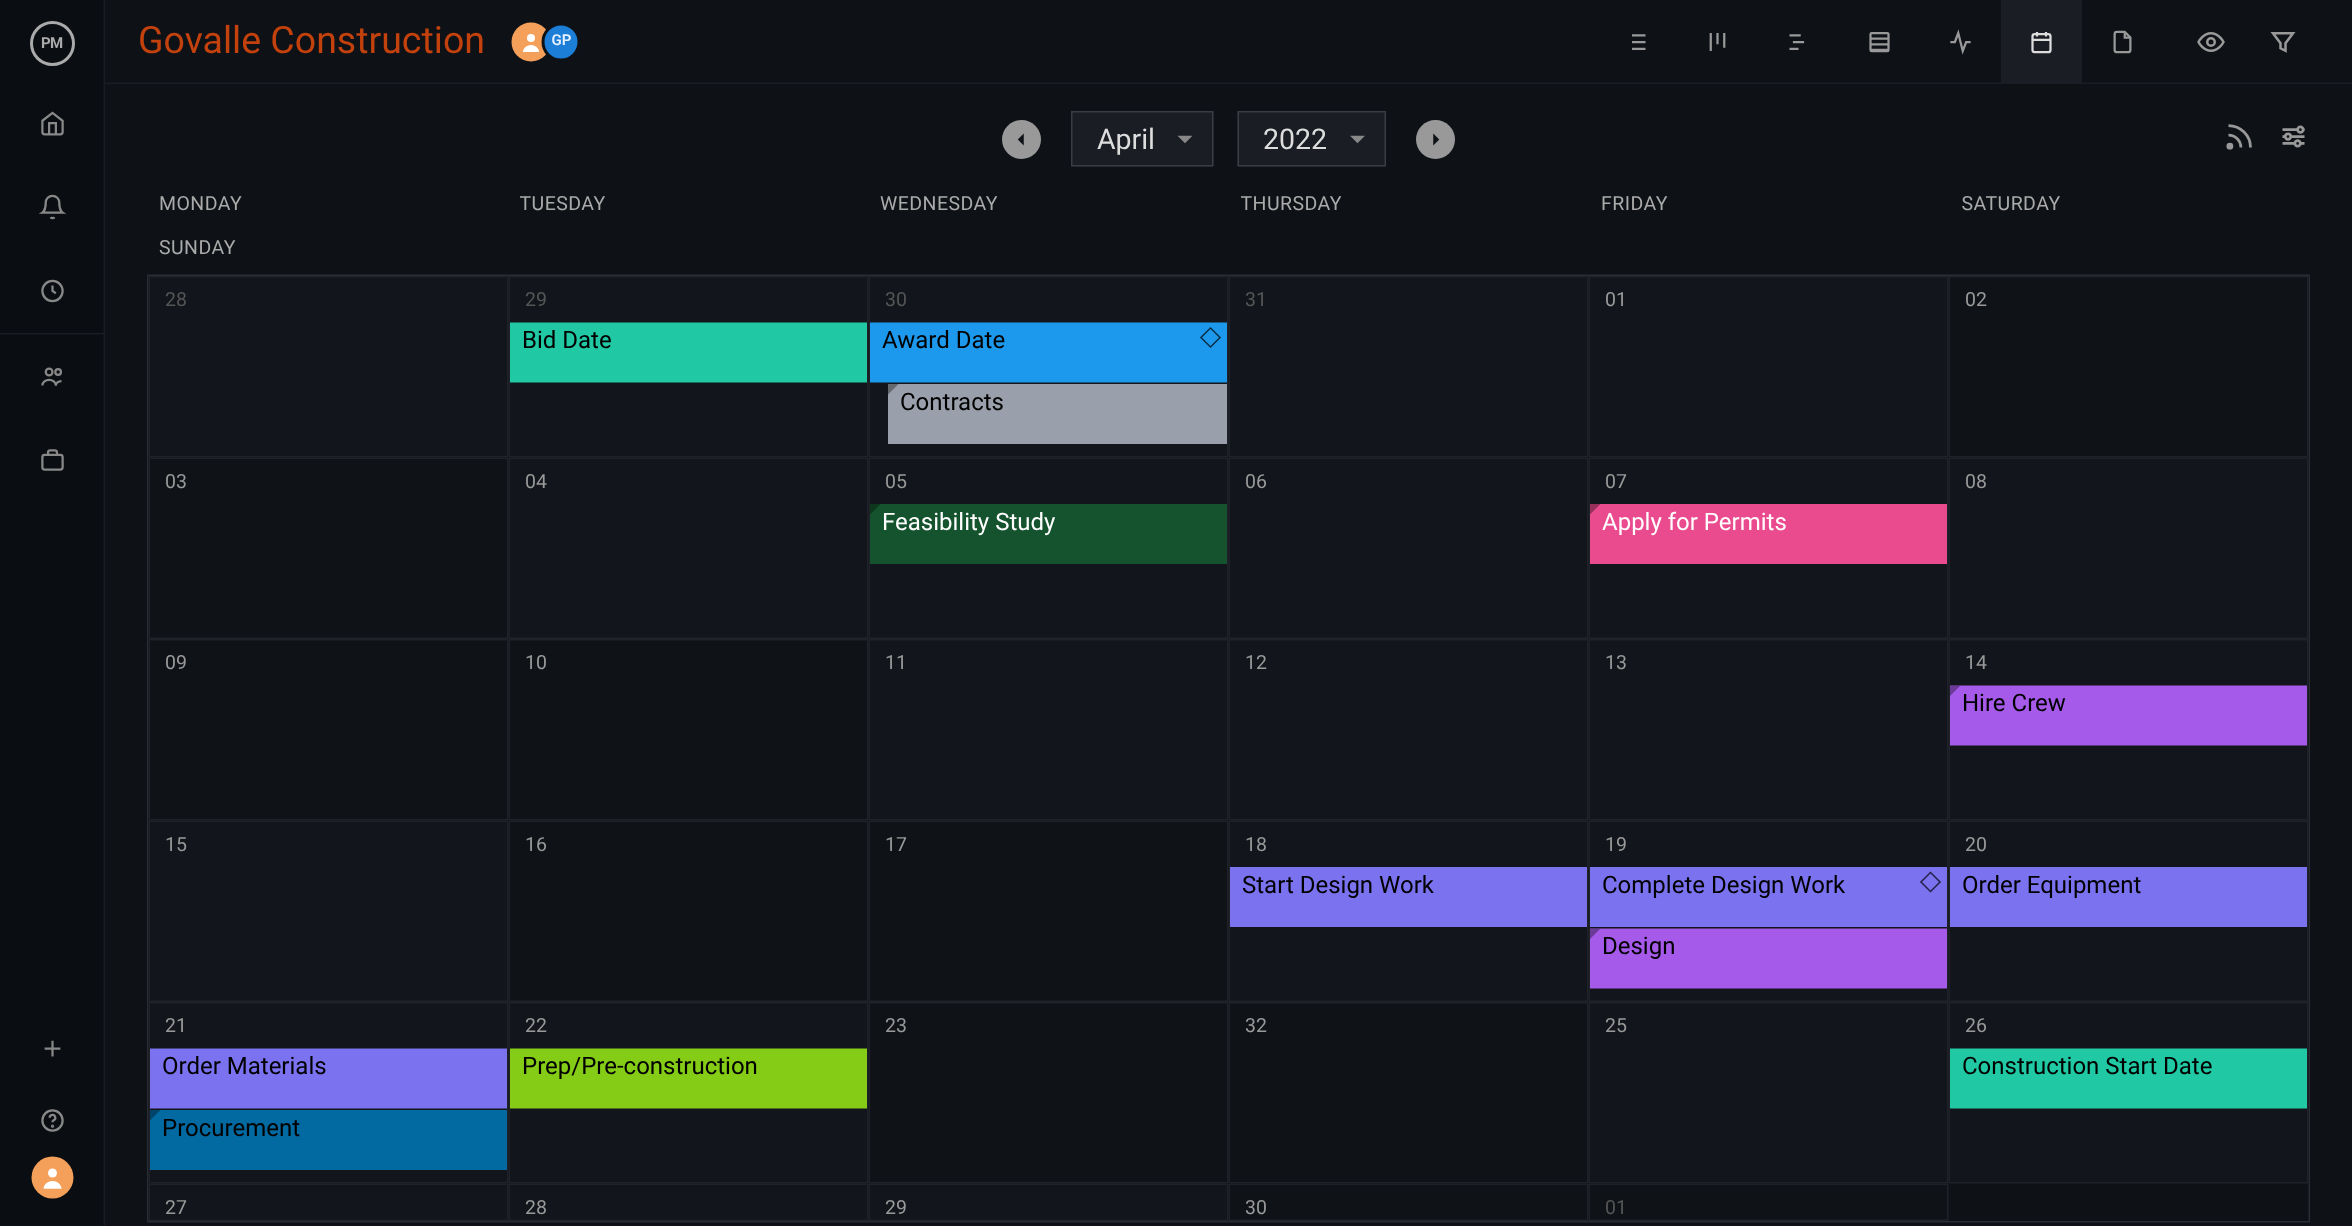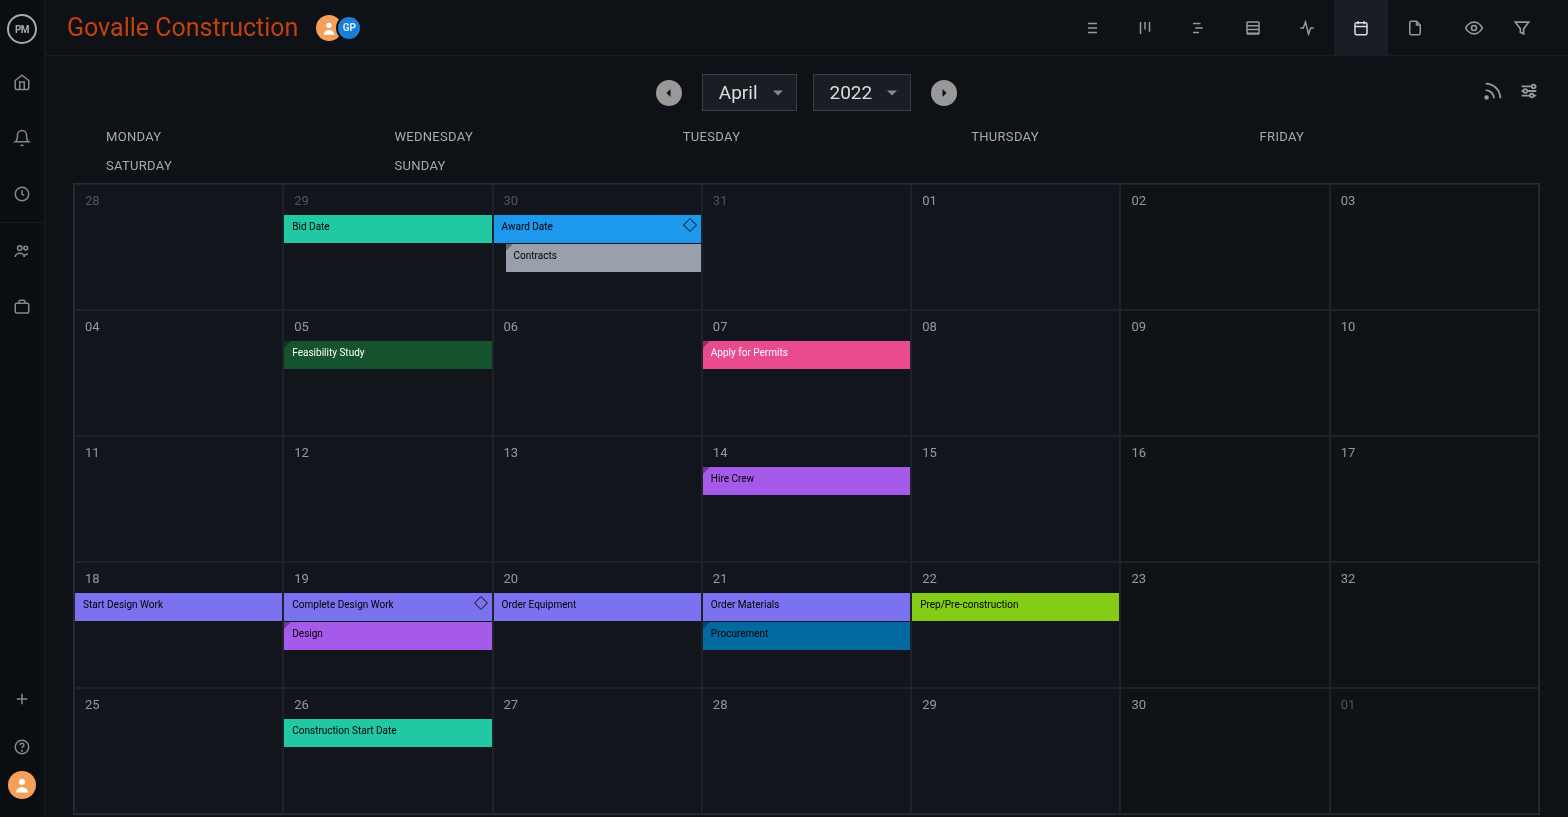--- a/index.html
+++ b/index.html
@@ -1,20 +1,20 @@
 <!DOCTYPE html>
 <html><head>
 <meta charset="utf-8">
 <style>
   * { margin: 0; padding: 0; box-sizing: border-box; }
   html, body { width: 1568px; height: 817px; background: #0e1116; font-family: -apple-system, BlinkMacSystemFont, "Segoe UI", Roboto, sans-serif; color: #ccc; overflow: hidden; }
   body { display: flex; }
 
   
-  .sidebar { width: 45px; background: #0a0d12; display: flex; flex-direction: column; align-items: center; border-right: 1px solid #1a1d24; }
+  .sidebar { width: 70px; background: #0a0d12; display: flex; flex-direction: column; align-items: center; border-right: 1px solid #1a1d24; }
   .sb-logo { width: 30px; height: 30px; border: 2px solid #aaa; border-radius: 50%; display: flex; align-items: center; justify-content: center; font-size: 10px; font-weight: 700; color: #aaa; margin: 14px 0; letter-spacing: -0.5px; }
   .sb-group { display: flex; flex-direction: column; align-items: center; gap: 8px; width: 100%; }
   .sb-item { width: 58px; height: 48px; display: flex; align-items: center; justify-content: center; color: #888; cursor: pointer; }
   .sb-item svg { width: 18px; height: 18px; }
   .sb-sep { width: 100%; height: 1px; background: #1a1d24; margin: 4px 0; }
   .sb-spacer { flex: 1; }
   .sb-avatar-bottom { width: 28px; height: 28px; border-radius: 50%; background: #f5a05a; display:flex; align-items:center; justify-content:center; margin-bottom: 18px; }
   .sb-avatar-bottom svg { width: 18px; height: 18px; }
 
   
@@ -42,29 +42,29 @@
   .cc-nav svg { width: 12px; height: 12px; fill: #0e1116; }
   .cc-selects { display: flex; gap: 16px; margin: 0 20px; }
   .cc-sel { border: 1px solid #3a3d44; background: #1a1d24; padding: 6px 12px 6px 16px; font-size: 19px; color: #ddd; display:flex; align-items:center; gap:14px; cursor:pointer; }
   .cc-sel svg { width:12px; height: 8px; fill:#888; }
   .cc-right { position: absolute; right: 28px; display: flex; gap: 14px; }
   .cc-right .btn { color:#999; cursor:pointer; }
   .cc-right svg { width:22px; height:22px; }
 
   
   .cal-wrap { padding: 0 28px 20px 28px; }
-  .cal-header { display: grid; grid-template-columns: repeat(5, 1fr); margin-left: 25px; }
+  .cal-header { display: grid; grid-template-columns: repeat(6, 1fr); }
   .cal-header div { font-size: 13px; color: #aaa; padding: 4px 8px 10px 8px; font-weight: 400; letter-spacing: 0.3px; }
-  .cal-grid { display: grid; grid-template-columns: repeat(7, 1fr); grid-template-rows: repeat(5, 1fr); height: 632px; border: 1px solid #2a2d34; }
+  .cal-grid { display: grid; grid-template-columns: repeat(6, 1fr); grid-template-rows: repeat(5, 1fr); height: 632px; border: 1px solid #2a2d34; }
   .cal-cell { border: 1px solid #1f2229; position: relative; background: #12151b; overflow:hidden; }
   .cal-cell.wknd { background: #0f1217; }
   .day-num { font-size: 13px; color: #999; padding: 8px 0 0 10px; }
   .cal-cell.other .day-num { color: #555; }
   .events { position:absolute; top:30px; left:0; right:0; }
-  .evt { height: 28px; line-height: 24px; font-size: 10px; color:#000; padding: 0 8px; margin-bottom: 1px; white-space: nowrap; overflow:hidden; text-overflow: ellipsis; cursor:pointer; position:relative; }
+  .evt { height: 40px; line-height: 24px; font-size: 16px; color:#000; padding: 0 8px; margin-bottom: 1px; white-space: nowrap; overflow:hidden; text-overflow: ellipsis; cursor:pointer; position:relative; }
   .evt .diamond { position:absolute; right:6px; top:5px; width:10px; height:10px; border:1.5px solid rgba(0,0,0,0.7); transform: rotate(45deg); }
   .evt .corner { position:absolute; left:0; top:0; width:0; height:0; border-style:solid; border-width:7px 7px 0 0; border-color: rgba(0,0,0,0.35) transparent transparent transparent; }
   .c-teal   { background:#20c9a3; }
   .c-blue   { background:#1c99ed; }
   .c-blue2  { background:#14532d; color:#fff !important; }
   .c-lav    { background:#7b72f0; }
   .c-purple { background:#a55aea; }
   .c-pink   { background:#ea4b8e; color:#fff !important; }
   .c-orange { background:#0369a1; }
   .c-gray   { background:#9aa0ab;margin-left:12px; }
@@ -239,22 +239,22 @@
             <circle cx="17" cy="7" r="2" fill="#0e1116"></circle>
             <circle cx="8" cy="12" r="2" fill="#0e1116"></circle>
             <circle cx="15" cy="17" r="2" fill="#0e1116"></circle>
           </svg></div>
     </div>
   </div>
 
   <div class="cal-wrap">
     <div class="cal-header" id="cal-header">
         <div>MONDAY</div>
+        <div>TUESDAY</div>
         <div>WEDNESDAY</div>
-        <div>TUESDAY</div>
         <div>THURSDAY</div>
         <div>FRIDAY</div>
         <div>SATURDAY</div>
         <div>SUNDAY</div>
       </div>
     <div class="cal-grid" id="cal-grid">
         <div class="cal-cell other">
           <div class="day-num">28</div>
           <div class="events"></div>
         </div>

